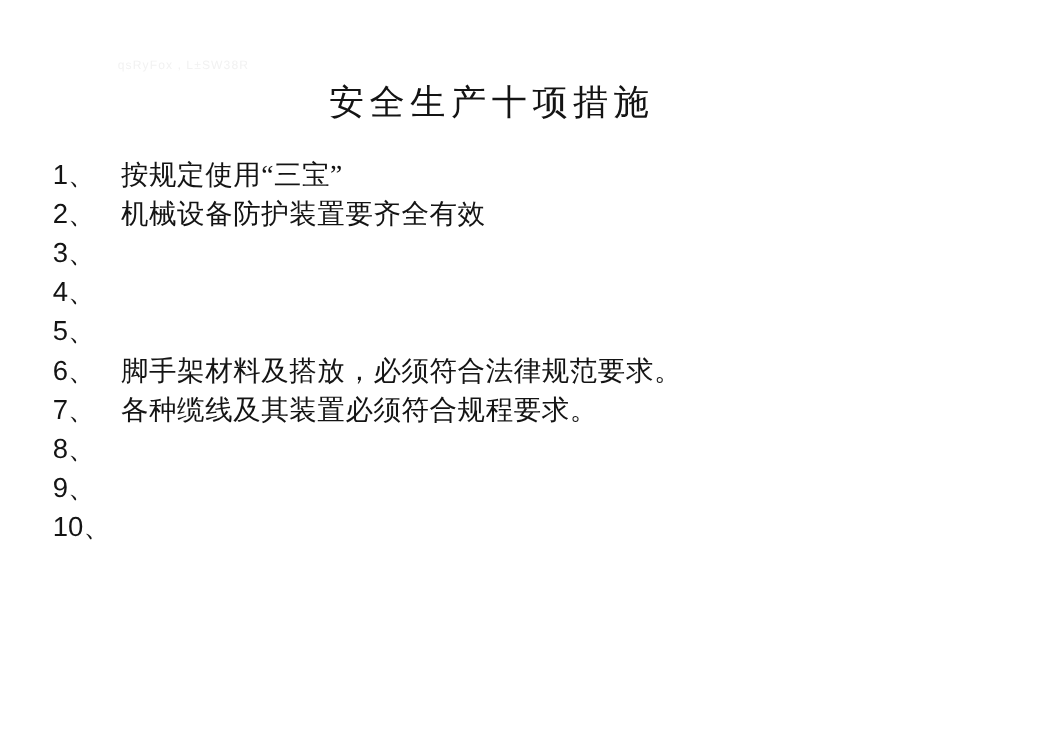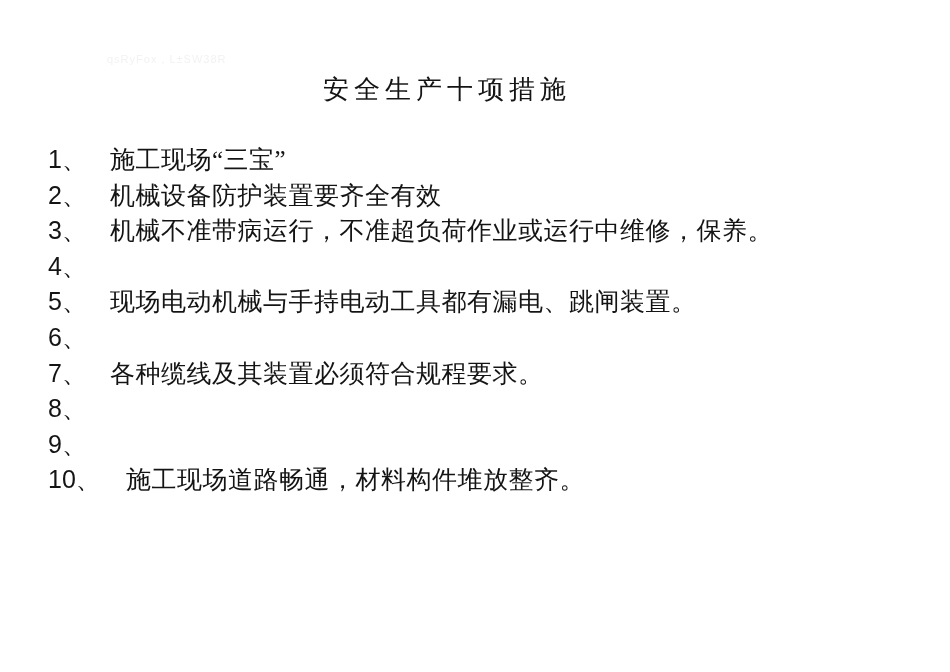--- a/index.html
+++ b/index.html
@@ -27,21 +27,21 @@
     user-select: none;
   }
   .doc-title {
     position: absolute;
     top: 72px;
     left: 0;
     width: 100%;
     box-sizing: border-box;
     padding-right: 56px;
     text-align: center;
-    font-size: 26px;
+    font-size: 32px;
     letter-spacing: 5px;
     font-weight: 400;
     color: #141414;
   }
   .measures-list {
     position: absolute;
     top: 142px;
     left: 48px;
     right: 20px;
   }
@@ -74,59 +74,57 @@
 <div class="page">
 
   <div class="watermark">qsRyFox，L±SW38R</div>
 
   <div class="doc-title">安全生产十项措施</div>
 
   <div class="measures-list">
 
     <div class="row">
       <span class="num">1、</span>
-      <span class="txt">施工现场“三宝”</span>
+      <span class="txt">按规定使用“三宝”</span>
     </div>
 
     <div class="row">
       <span class="num">2、</span>
       <span class="txt">机械设备防护装置要齐全有效</span>
     </div>
 
     <div class="row">
       <span class="num">3、</span>
-      <span class="txt">机械不准带病运行，不准超负荷作业或运行中维修，保养。</span>
     </div>
 
     <div class="row">
       <span class="num">4、</span>
     </div>
 
     <div class="row">
       <span class="num">5、</span>
-      <span class="txt">现场电动机械与手持电动工具都有漏电、跳闸装置。</span>
     </div>
 
     <div class="row">
       <span class="num">6、</span>
+      <span class="txt">脚手架材料及搭放，必须符合法律规范要求。</span>
     </div>
 
     <div class="row">
       <span class="num">7、</span>
       <span class="txt">各种缆线及其装置必须符合规程要求。</span>
     </div>
 
     <div class="row">
       <span class="num">8、</span>
     </div>
 
     <div class="row">
       <span class="num">9、</span>
     </div>
 
     <div class="row">
       <span class="num">10、</span>
-      <span class="txt indent">施工现场道路畅通，材料构件堆放整齐。</span>
     </div>
 
   </div>
 
 </div>
 
 </body></html>

